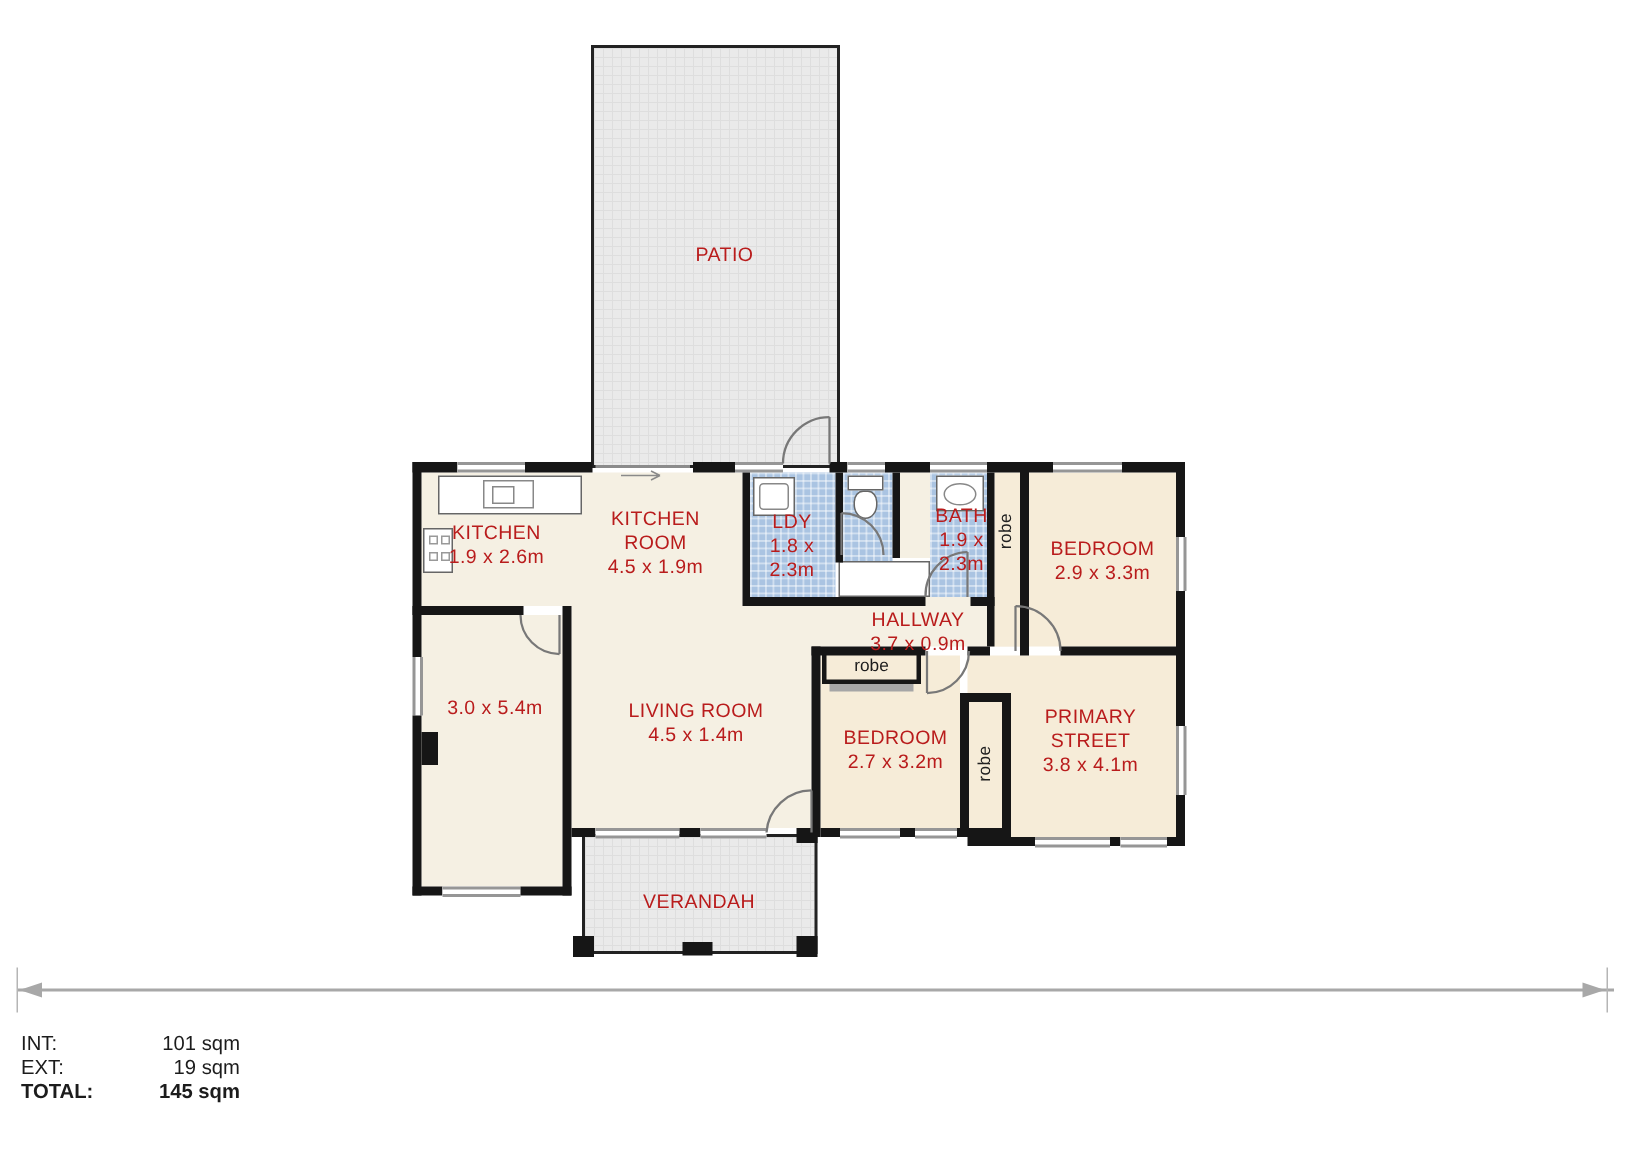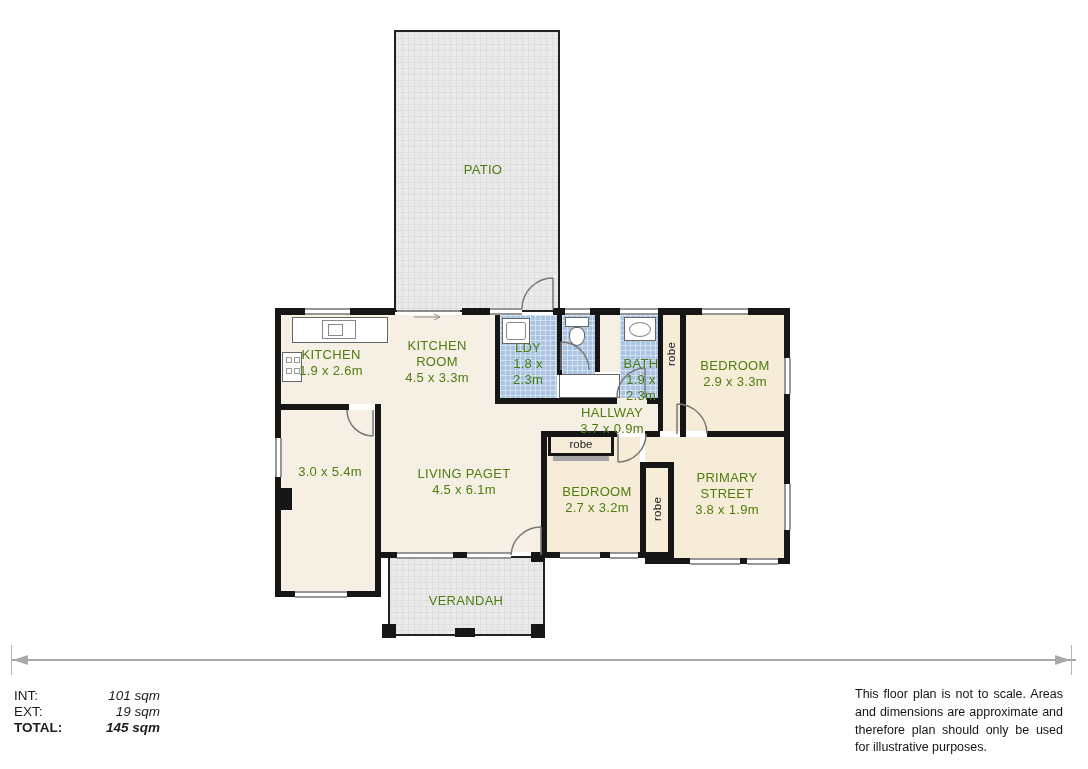--- a/index.html
+++ b/index.html
@@ -21,32 +21,32 @@
        background-size:6px 6px,6px 6px,30px 30px,30px 30px;}
   
   .wall{background:#161616;}
   .winH{height:7px;background:#fff;border-top:2px solid #969696;border-bottom:2px solid #969696;box-sizing:border-box;}
   .winV{width:7px;background:#fff;border-left:2px solid #969696;border-right:2px solid #969696;box-sizing:border-box;}
   .thinborder{border:2px solid #222;box-sizing:border-box;}
   
   .fx{background:#fff;border:1px solid #666;box-sizing:border-box;}
   .fxin{background:#fff;border:1px solid #888;box-sizing:border-box;}
   
-  .rlabel{position:absolute;text-align:center;font-size:13px;line-height:1.22;letter-spacing:.3px;color:#4d7c0f;}
+  .rlabel{position:absolute;text-align:center;font-size:13px;line-height:1.22;letter-spacing:.3px;color:#b91c1c;}
   .rname,.rdims{white-space:pre-line;}
   .vtext{position:absolute;font-size:11.5px;color:#202020;transform:rotate(-90deg);transform-origin:center;
          text-align:center;letter-spacing:.3px;}
   .robebox{position:absolute;border:3px solid #161616;box-sizing:border-box;background:#f6ecd8;
            font-size:11.5px;text-align:center;line-height:15px;}
   .shelf{position:absolute;background:#a6a6a6;}
   
   .areas{position:absolute;left:14px;top:688px;font-size:13.5px;line-height:16px;}
   .arearow{display:flex;align-items:flex-end;}
   .arealabel{width:68px;}
-  .areaval{width:78px;text-align:right;font-style:italic;}
+  .areaval{width:78px;text-align:right;}
   .bold{font-weight:bold;}
   .address{position:absolute;left:120px;right:260px;top:705px;text-align:center;
            font-size:21px;font-weight:bold;letter-spacing:.2px;color:#111;}
   .disclaimer{position:absolute;left:855px;top:686px;width:208px;font-size:12.5px;line-height:1.42;
               text-align:justify;color:#151515;}
   .sline{position:absolute;left:12px;top:659px;width:1064px;height:2px;background:#a8a8a8;}
   .stick{position:absolute;top:645px;width:1px;height:30px;background:#b5b5b5;}
   .ahead{position:absolute;width:0;height:0;border-top:5px solid transparent;border-bottom:5px solid transparent;}
   svg.doors{position:absolute;left:0;top:0;pointer-events:none;}
 </style>
@@ -203,52 +203,52 @@
 
   <div class="rlabel" style="left:413px;top:162px;width:140px;">
     <div class="rname">PATIO</div>
   </div>
   <div class="rlabel" style="left:284px;top:347px;width:94px;">
     <div class="rname">KITCHEN</div>
     <div class="rdims">1.9 x 2.6m</div>
   </div>
   <div class="rlabel" style="left:402px;top:338px;width:70px;">
     <div class="rname">KITCHEN ROOM</div>
-    <div class="rdims">4.5 x 3.3m</div>
+    <div class="rdims">4.5 x 1.9m</div>
   </div>
   <div class="rlabel" style="left:503px;top:340px;width:50px;">
     <div class="rname">LDY</div>
     <div class="rdims">1.8 x 2.3m</div>
   </div>
-  <div class="rlabel" style="left:617px;top:356px;width:48px;">
+  <div class="rlabel" style="left:617px;top:336px;width:48px;">
     <div class="rname">BATH</div>
     <div class="rdims">1.9 x 2.3m</div>
   </div>
   <div class="rlabel" style="left:685px;top:358px;width:100px;">
     <div class="rname">BEDROOM</div>
     <div class="rdims">2.9 x 3.3m</div>
   </div>
   <div class="rlabel" style="left:562px;top:405px;width:100px;">
     <div class="rname">HALLWAY</div>
     <div class="rdims">3.7 x 0.9m</div>
   </div>
   <div class="rlabel" style="left:284px;top:464px;width:92px;">
     <div class="rdims">3.0 x 5.4m</div>
   </div>
   <div class="rlabel" style="left:404px;top:466px;width:120px;">
-    <div class="rname">LIVING PAGET</div>
-    <div class="rdims">4.5 x 6.1m</div>
+    <div class="rname">LIVING ROOM</div>
+    <div class="rdims">4.5 x 1.4m</div>
   </div>
   <div class="rlabel" style="left:547px;top:484px;width:100px;">
     <div class="rname">BEDROOM</div>
     <div class="rdims">2.7 x 3.2m</div>
   </div>
   <div class="rlabel" style="left:682px;top:470px;width:90px;">
     <div class="rname">PRIMARY STREET</div>
-    <div class="rdims">3.8 x 1.9m</div>
+    <div class="rdims">3.8 x 4.1m</div>
   </div>
   <div class="rlabel" style="left:406px;top:593px;width:120px;">
     <div class="rname">VERANDAH</div>
   </div>
 
   <div class="vtext" style="left:651px;top:348px;width:40px;">robe</div>
   <div class="vtext" style="left:637px;top:503px;width:40px;">robe</div>
 
   <div class="sline"></div>
   <div class="stick" style="left:11px;"></div>
@@ -264,15 +264,14 @@
     <div class="arearow">
       <span class="arealabel">EXT:</span>
       <span class="areaval">19 sqm</span>
     </div>
     <div class="arearow bold">
       <span class="arealabel">TOTAL:</span>
       <span class="areaval">145 sqm</span>
     </div>
   </div>
 
-  <div class="disclaimer">This floor plan is not to scale. Areas and dimensions are approximate and therefore plan should only be used for illustrative purposes.</div>
 
 </div>
 
 </body></html>

